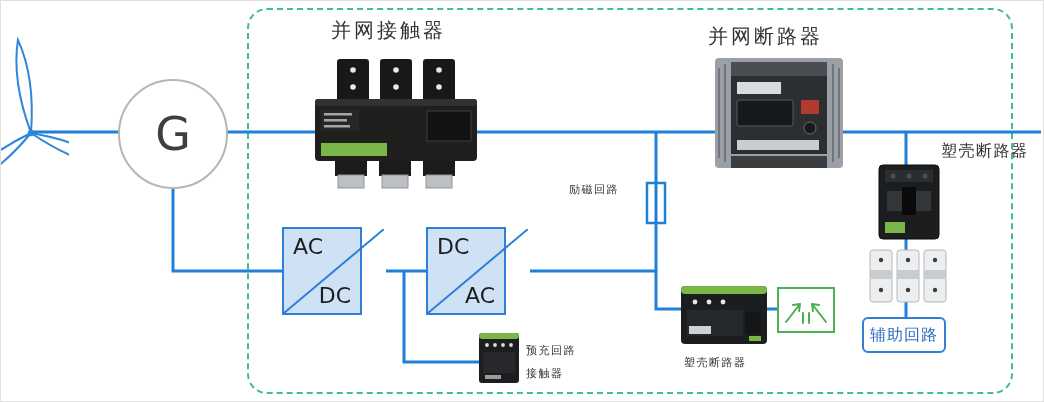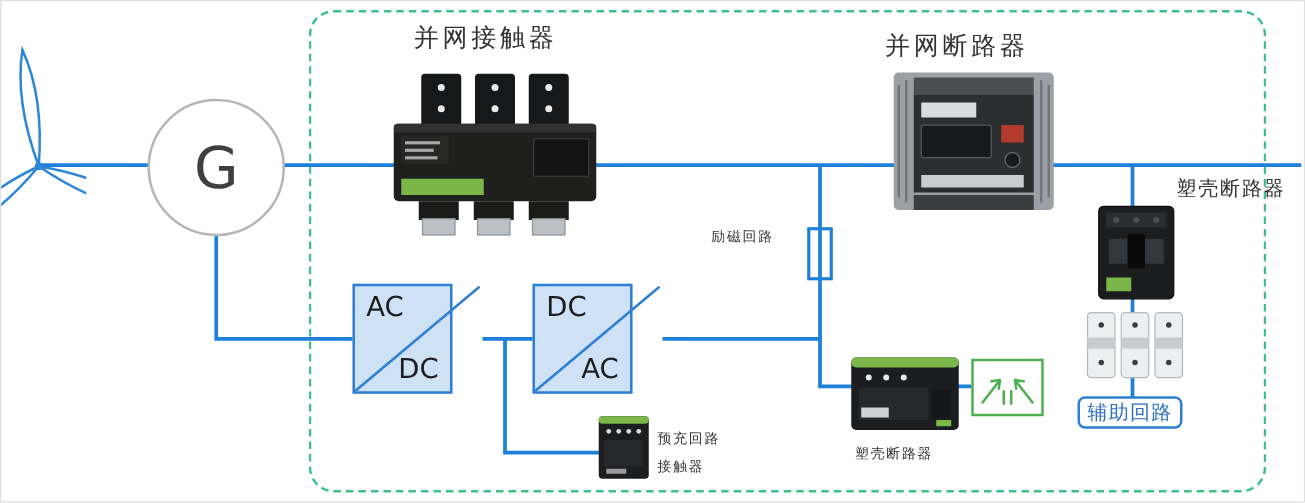--- a/index.html
+++ b/index.html
@@ -48,21 +48,21 @@
     background: var(--converter-fill, #cfe1f5);
     border: 2px solid var(--converter-border, #2f7fd4);
     z-index: 2;
   }
   .conv svg { position: absolute; left: 0; top: 0; }
   .conv .diag { stroke: var(--converter-border, #2f7fd4); stroke-width: 2; }
   .conv-top { position: absolute; left: 9px; top: 5px; font-size: 22px; color: #1d1d1d; }
   .conv-bottom { position: absolute; right: 9px; bottom: 5px; font-size: 22px; color: #1d1d1d; }
   .aux-box {
     position: absolute; left: 861px; top: 316px;
-    width: 84px; height: 26px;
+    width: 84px; height: 36px;
     border: 2px solid var(--converter-border, #2f7fd4);
     border-radius: 6px; background: #fff; z-index: 3;
     display: flex; align-items: center; justify-content: center;
   }
   .aux-box span { font-size: 16px; color: var(--aux-blue, #2d6fc0); letter-spacing: 1px; }
   .filter-box {
     position: absolute; left: 776px; top: 286px;
     width: 58px; height: 46px;
     border: 2px solid var(--filter-green, #4caf50);
     background: #fff; z-index: 2;

